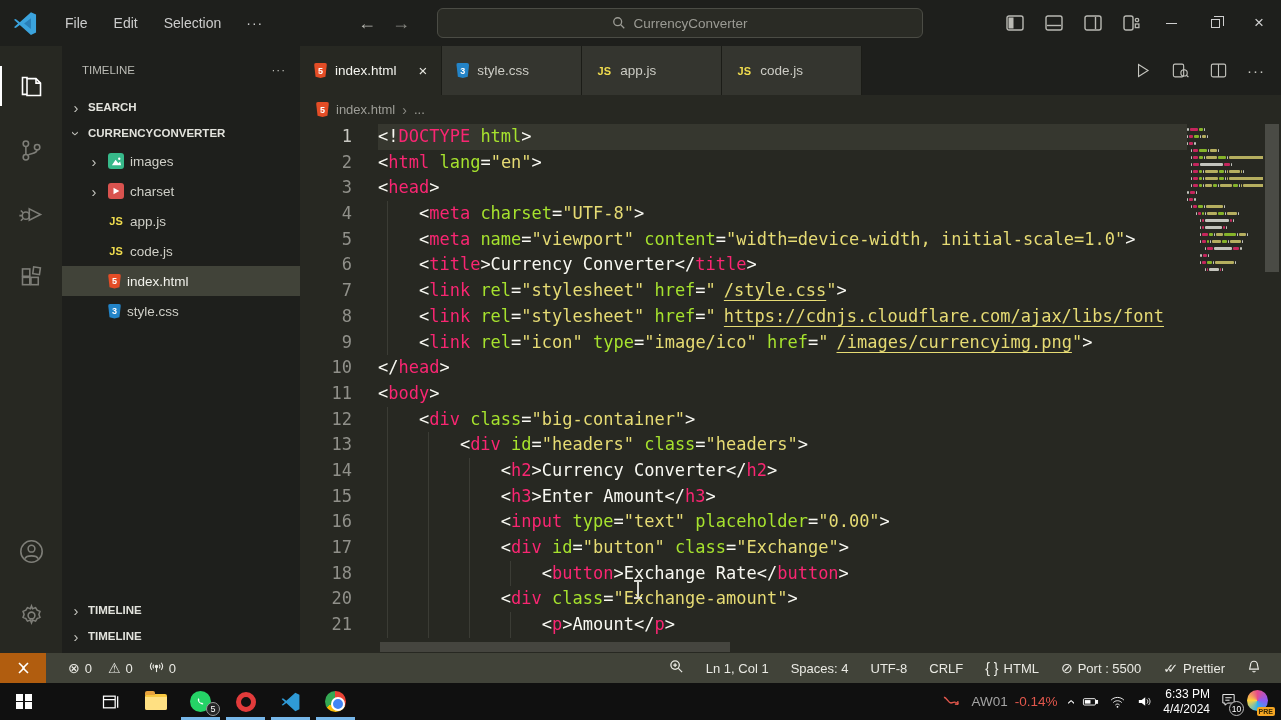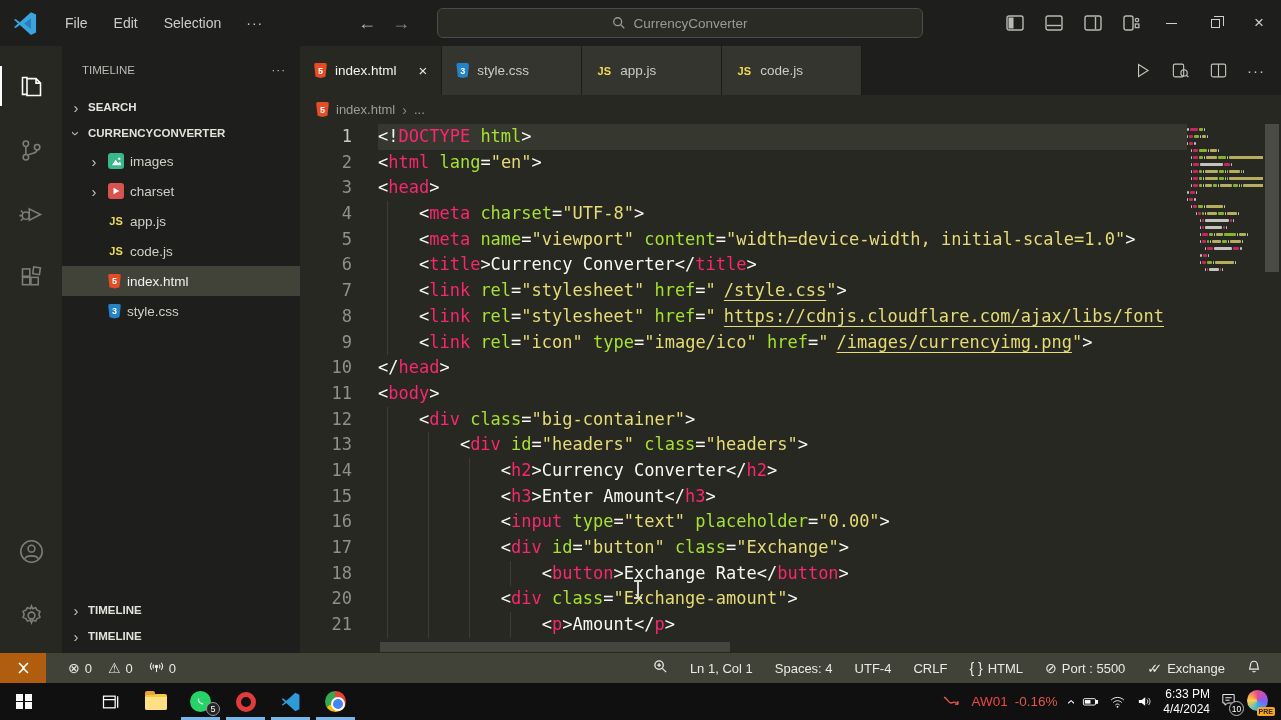--- a/index.html
+++ b/index.html
@@ -112,21 +112,21 @@
   .folder-ic { position:relative; width:22px; height:16px; background:#f8c840; border-radius:2px; }
   .folder-ic::before { content:""; position:absolute; left:0; top:-3px; width:10px; height:4px; background:#e8a33d; border-radius:2px 2px 0 0; }
   .folder-ic::after { content:""; position:absolute; left:0; top:3px; right:0; bottom:0; background:#ffe082; border-radius:0 0 2px 2px; }
   .wa-ic { width:21px; height:21px; border-radius:50%; background:#25d366; display:flex; align-items:center; justify-content:center; }
   .opera-ic { width:20px; height:20px; border-radius:50%; border:5px solid #e23b3b; }
   .chrome-ic { position:relative; width:21px; height:21px; border-radius:50%;
      background:conic-gradient(#ea4335 0 33%, #fbbc05 33% 66%, #34a853 66% 100%); }
   .chrome-ic::after { content:""; position:absolute; left:5.5px; top:5.5px; width:10px; height:10px; border-radius:50%; background:#4285f4; border:2px solid #fff; }
   .tb-right { margin-left:auto; display:flex; align-items:center; gap:10px; padding-right:10px; }
   .stock { display:flex; align-items:center; gap:7px; font-size:13.5px; }
-  .stock .sym { color:#ef4444; } .stock .chg { color:#e2574c; }
+  .stock .sym { color:#a3a3a3; } .stock .chg { color:#e2574c; }
   .tray-chev { color:#fff; display:inline-block; transform:rotate(-90deg); font-size:14px; }
   .clock { text-align:right; color:#fff; font-size:12px; line-height:1.25; }
   .notif { position:relative; }
   .notif .nbadge { position:absolute; right:-7px; bottom:-4px; width:15px; height:15px; border-radius:50%; background:#101010; border:1px solid #bbb; color:#fff; font-size:8.5px; display:flex; align-items:center; justify-content:center; }
   .pre-app { position:relative; width:24px; height:24px; }
   .pre-circle { width:21px; height:21px; border-radius:50%;
      background:conic-gradient(#e54b8c,#8a5cf5,#2bb3f0,#ffd23e,#e54b8c); }
   .pre-chip { position:absolute; right:-4px; bottom:-2px; background:#f5a623; color:#3a2a00; font-size:7px; font-weight:bold; padding:1px 2px; border-radius:2px; }
   .tray-svg { width:17px; height:17px; stroke:#fff; fill:none; stroke-width:1.3; }
 </style>
@@ -601,36 +601,36 @@
               <path d="M4.5 6.5 h4 M6.5 4.5 v4"></path>
             </svg></span>
         </div>
         <div class="sb-item">
           <span>Ln 1, Col 1</span>
         </div>
         <div class="sb-item">
           <span>Spaces: 4</span>
         </div>
         <div class="sb-item">
-          <span>UTF-4</span>
+          <span>UTF-8</span>
         </div>
         <div class="sb-item">
           <span>CRLF</span>
         </div>
         <div class="sb-item">
           <span><span class="sb-ic">{ }</span></span>
           <span>HTML</span>
         </div>
         <div class="sb-item">
           <span><span class="sb-ic">⊘</span></span>
           <span>Port : 5500</span>
         </div>
         <div class="sb-item">
           <span><span class="dblcheck"><i>✓</i><i>✓</i></span></span>
-          <span>Exchange</span>
+          <span>Prettier</span>
         </div>
         <div class="sb-item">
           <span><svg width="14" height="15" viewBox="0 0 16 16" style="stroke:#eaeae4;fill:none;stroke-width:1.3">
               <path d="M8 2 c-2.5 0 -4 2 -4 4.5 L3 11 h10 L12 6.5 C12 4 10.5 2 8 2 Z"></path>
               <path d="M6.5 13 c.4 1.6 2.6 1.6 3 0"></path>
             </svg></span>
         </div>
       </div>
   </div>
 
@@ -672,21 +672,21 @@
         <span class="chrome-ic"></span>
       </div>
 
     <div class="tb-right">
       <svg class="tray-svg" viewBox="0 0 24 24" style="stroke:#e2574c;width:22px;">
           <path d="M2 6 C6 6 8 14 12 14 S18 10 22 16" fill="none" stroke-width="2"></path>
           <path d="M22 16 l-4.5 -.5 M22 16 l-.5 -4.5" stroke-width="2"></path>
         </svg>
       <div class="stock">
         <span class="sym">AW01</span>
-        <span class="chg">-0.16%</span>
+        <span class="chg">-0.14%</span>
       </div>
       <span class="tray-chev">›</span>
       <svg class="tray-svg" viewBox="0 0 24 24">
           <rect x="2" y="8" width="17" height="9" rx="1.5"></rect>
           <rect x="19.5" y="10.5" width="2.5" height="4" fill="#fff"></rect>
           <rect x="4" y="10" width="8" height="5" fill="#fff" stroke="none"></rect>
         </svg>
       <svg class="tray-svg" viewBox="0 0 24 24">
           <path d="M3 10 c5 -5 13 -5 18 0 M6 13.5 c3.5 -3.5 8.5 -3.5 12 0 M9 17 c1.8 -1.8 4.2 -1.8 6 0"></path>
           <circle cx="12" cy="19.5" r="1.3" fill="#fff" stroke="none"></circle>

